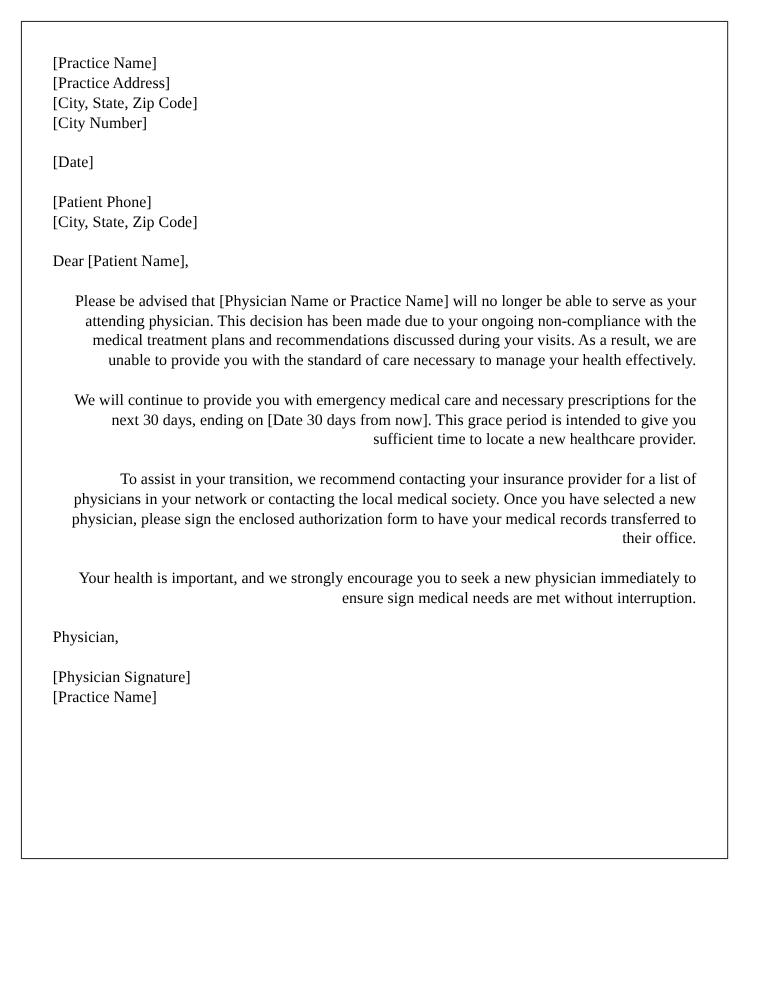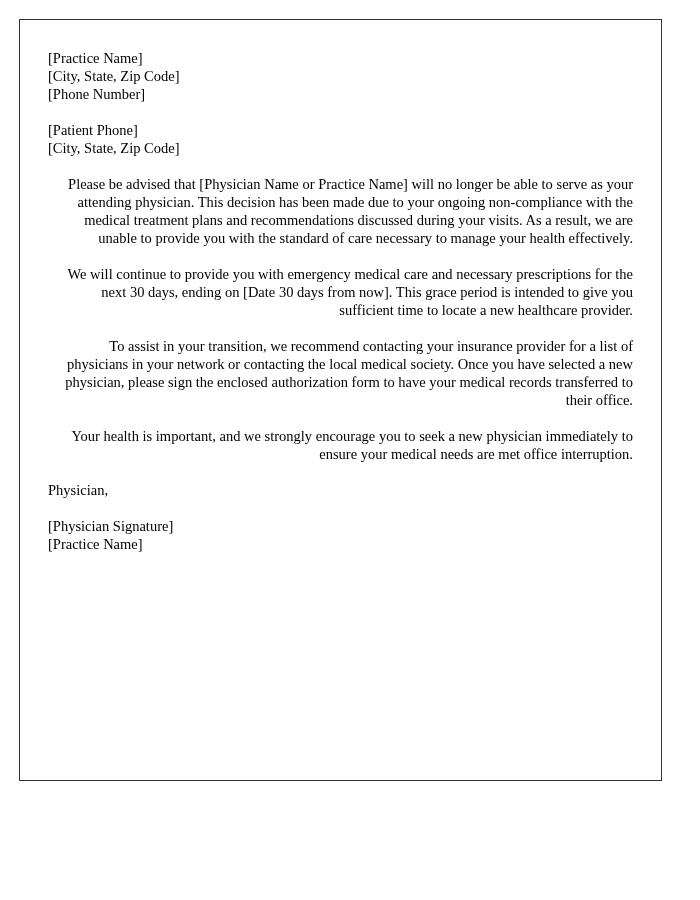--- a/index.html
+++ b/index.html
@@ -34,38 +34,41 @@
   p.block { margin: 0 0 18px 0; text-align: right; }
 </style>
 </head>
 <body>
 
 <div class="page">
   <div class="letter-frame">
 
     <div class="block">
       <div class="line">[Practice Name]</div>
+      <div class="line">[Practice Address]</div>
       <div class="line">[City, State, Zip Code]</div>
-      <div class="line">[Phone Number]</div>
+      <div class="line">[City Number]</div>
     </div>
 
+    <div class="block">[Date]</div>
 
     <div class="block">
       <div class="line">[Patient Phone]</div>
       <div class="line">[City, State, Zip Code]</div>
     </div>
 
+    <div class="block">Dear [Patient Name],</div>
 
     <p class="block">Please be advised that [Physician Name or Practice Name] will no longer be able to serve as your attending physician. This decision has been made due to your ongoing non-compliance with the medical treatment plans and recommendations discussed during your visits. As a result, we are unable to provide you with the standard of care necessary to manage your health effectively.</p>
 
     <p class="block">We will continue to provide you with emergency medical care and necessary prescriptions for the next 30 days, ending on [Date 30 days from now]. This grace period is intended to give you sufficient time to locate a new healthcare provider.</p>
 
     <p class="block">To assist in your transition, we recommend contacting your insurance provider for a list of physicians in your network or contacting the local medical society. Once you have selected a new physician, please sign the enclosed authorization form to have your medical records transferred to their office.</p>
 
-    <p class="block">Your health is important, and we strongly encourage you to seek a new physician immediately to ensure your medical needs are met office interruption.</p>
+    <p class="block">Your health is important, and we strongly encourage you to seek a new physician immediately to ensure sign medical needs are met without interruption.</p>
 
     <div class="block">Physician,</div>
 
     <div class="block">
       <div class="line">[Physician Signature]</div>
       <div class="line">[Practice Name]</div>
     </div>
 
   </div>
 </div>

